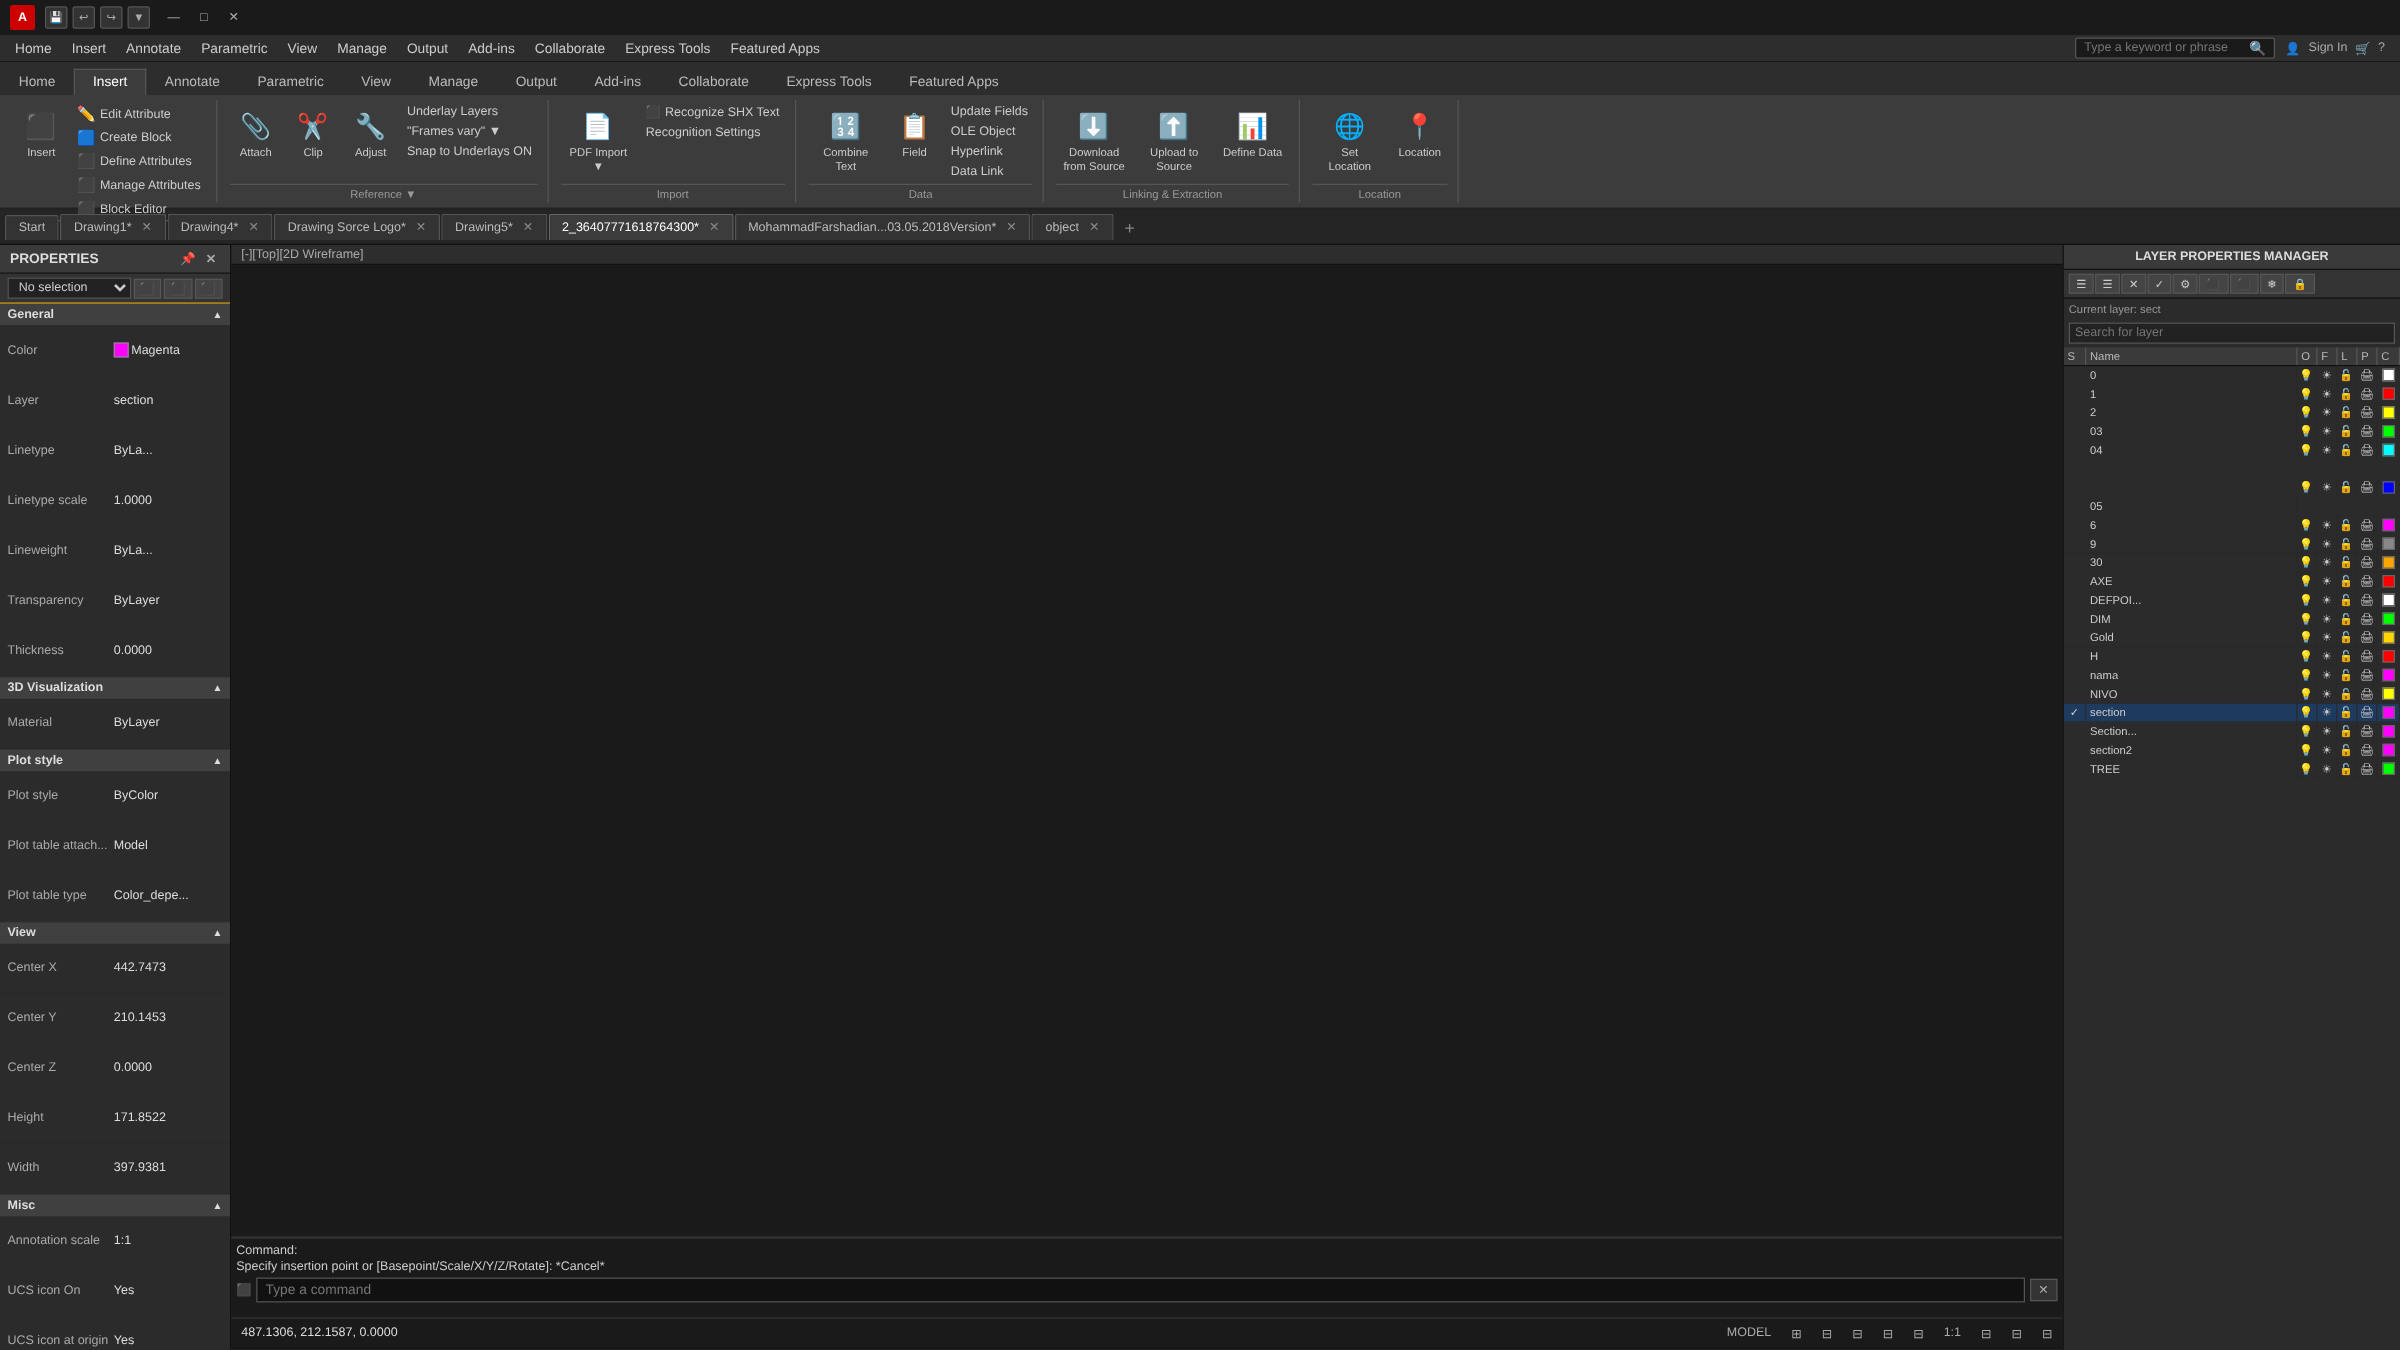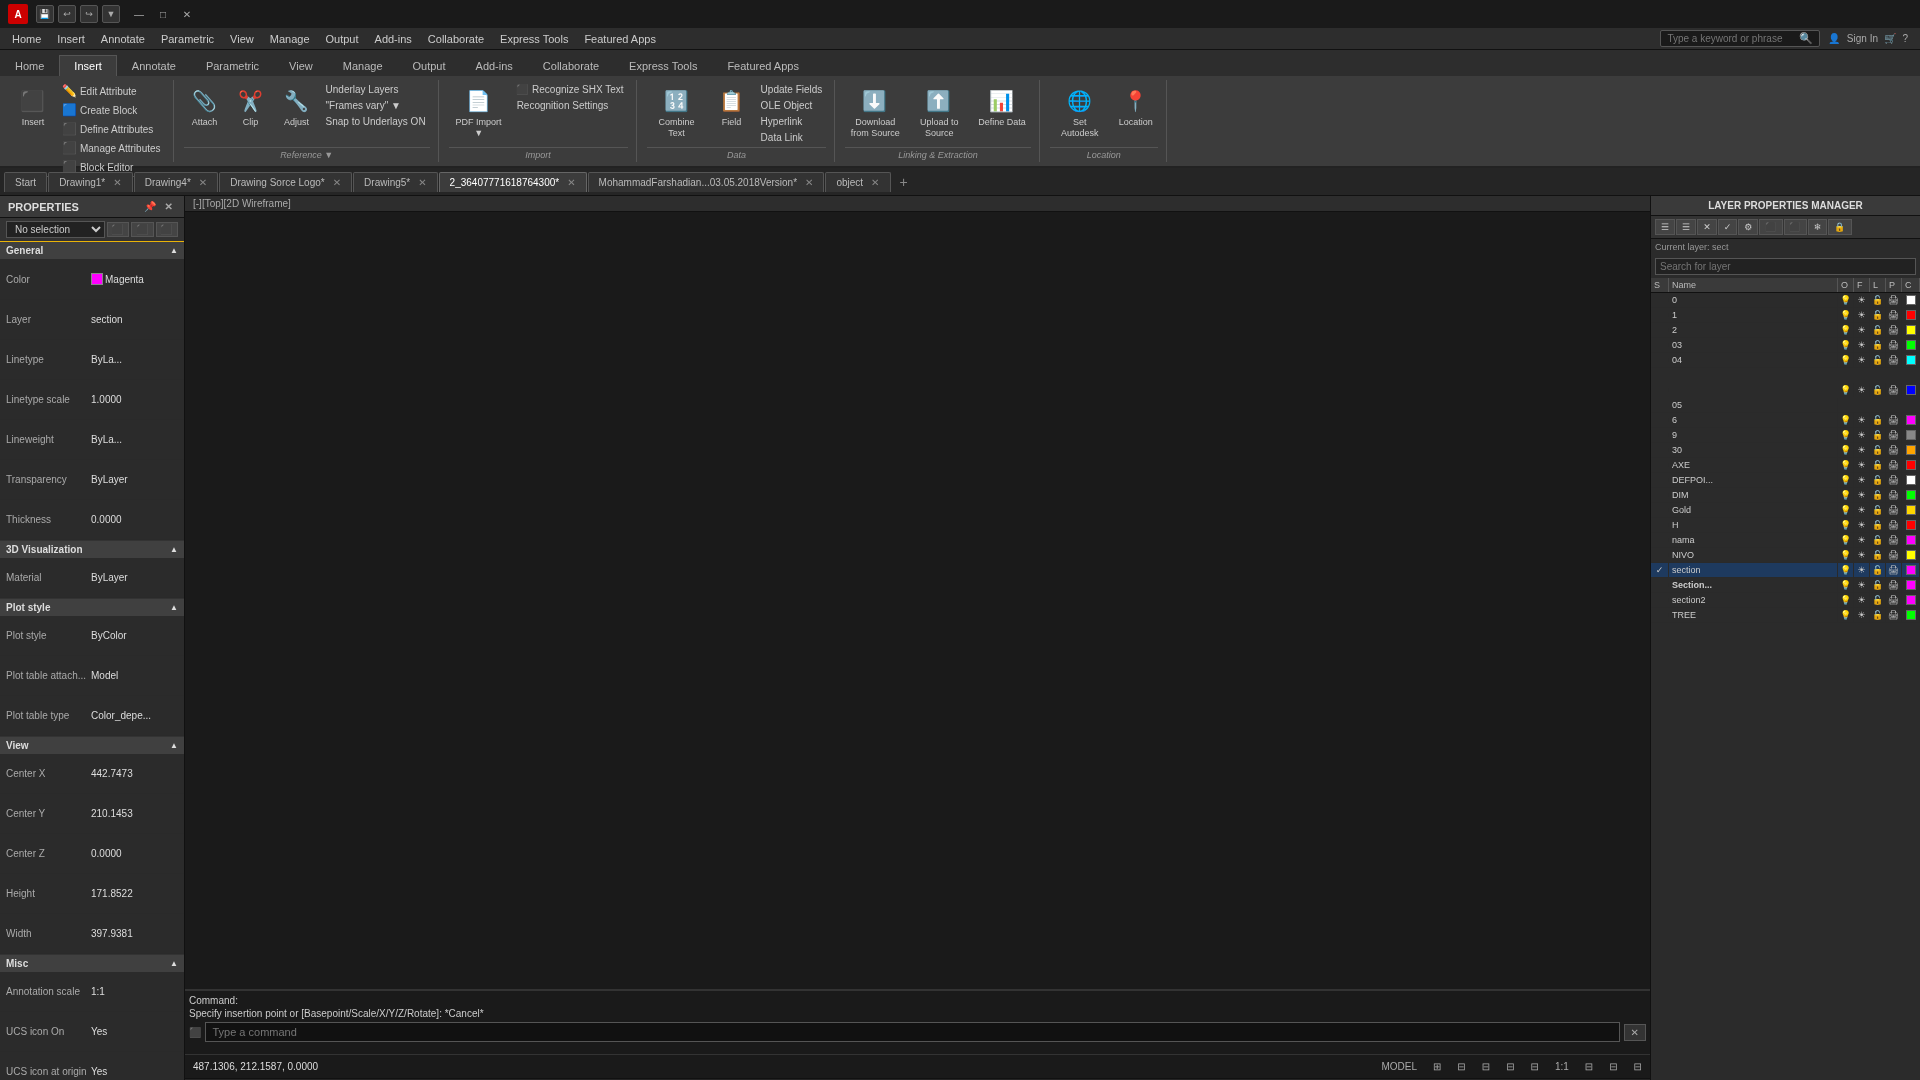--- a/index.html
+++ b/index.html
@@ -21,21 +21,21 @@
     #menu-bar .search-box input { background: transparent; border: none; outline: none; color: #ccc; font-size: 10px; width: 100%; }
     #menu-bar .user-area { display: flex; align-items: center; gap: 6px; padding: 0 8px; font-size: 10px; color: #aaa; }
 
     
     #ribbon { background: #3c3c3c; border-bottom: 2px solid #222; }
     #ribbon-tabs { display: flex; background: #2d2d2d; height: 26px; align-items: flex-end; }
     .ribbon-tab { padding: 4px 14px; font-size: 11px; color: #bbb; cursor: pointer; border-top: 1px solid transparent; border-left: 1px solid transparent; border-right: 1px solid transparent; }
     .ribbon-tab.active { background: #3c3c3c; color: #fff; border-color: #555 #555 #3c3c3c; }
     #ribbon-content { display: flex; height: 90px; align-items: stretch; padding: 4px; gap: 2px; }
     .ribbon-group { display: flex; flex-direction: column; border-right: 1px solid #555; padding: 2px 8px; min-width: 60px; }
-    .ribbon-group-label { font-size: 9px; color: #999; text-align: center; margin-top: auto; padding-top: 2px; border-top: 1px solid #555; font-style: italic; }
+    .ribbon-group-label { font-size: 9px; color: #999; text-align: center; margin-top: auto; padding-top: 2px; border-top: 1px solid #555; }
     .ribbon-btns { display: flex; gap: 4px; align-items: flex-start; flex: 1; }
     .ribbon-btn { display: flex; flex-direction: column; align-items: center; padding: 3px 5px; cursor: pointer; border-radius: 2px; min-width: 40px; }
     .ribbon-btn .icon { width: 32px; height: 32px; display: flex; align-items: center; justify-content: center; font-size: 20px; }
     .ribbon-btn .label { font-size: 9px; color: #ccc; text-align: center; line-height: 1.2; max-width: 50px; }
     .ribbon-btn-small { display: flex; align-items: center; gap: 3px; padding: 2px 4px; cursor: pointer; border-radius: 2px; font-size: 10px; color: #ccc; }
     .ribbon-btn-small .icon-s { font-size: 12px; }
     .ribbon-col { display: flex; flex-direction: column; gap: 1px; }
 
     
     #doc-tabs { display: flex; background: #252525; height: 28px; align-items: center; padding: 0 4px; gap: 1px; border-bottom: 1px solid #111; }
@@ -291,21 +291,21 @@
           <div class="label">Define Data</div>
         </div>
       </div>
       <div class="ribbon-group-label">Linking &amp; Extraction</div>
     </div>
 
     <div class="ribbon-group">
       <div class="ribbon-btns">
         <div class="ribbon-btn">
           <div class="icon">🌐</div>
-          <div class="label">Set Autodesk</div>
+          <div class="label">Set Location</div>
         </div>
         <div class="ribbon-btn">
           <div class="icon">📍</div>
           <div class="label">Location</div>
         </div>
       </div>
       <div class="ribbon-group-label">Location</div>
     </div>
   </div>
 </div>
@@ -813,21 +813,21 @@
     <div class="layer-cell" style="width:16px;">💡</div>
     <div class="layer-cell" style="width:16px;">☀</div>
     <div class="layer-cell" style="width:16px;">🔓</div>
     <div class="layer-cell" style="width:16px;">🖨</div>
     <div class="layer-cell" style="width:18px;">
             <div style="width:10px;height:10px;background:#ff00ff;border:1px solid #666;"></div>
           </div>
   </div>
         <div class="layer-row">
     <div class="layer-cell" style="width:18px;"></div>
-    <div class="layer-cell name" style="flex:1;font-weight:bold;">Section...</div>
+    <div class="layer-cell name" style="flex:1;">Section...</div>
     <div class="layer-cell" style="width:16px;">💡</div>
     <div class="layer-cell" style="width:16px;">☀</div>
     <div class="layer-cell" style="width:16px;">🔓</div>
     <div class="layer-cell" style="width:16px;">🖨</div>
     <div class="layer-cell" style="width:18px;">
             <div style="width:10px;height:10px;background:#ff00ff;border:1px solid #666;"></div>
           </div>
   </div>
         <div class="layer-row">
     <div class="layer-cell" style="width:18px;"></div>

